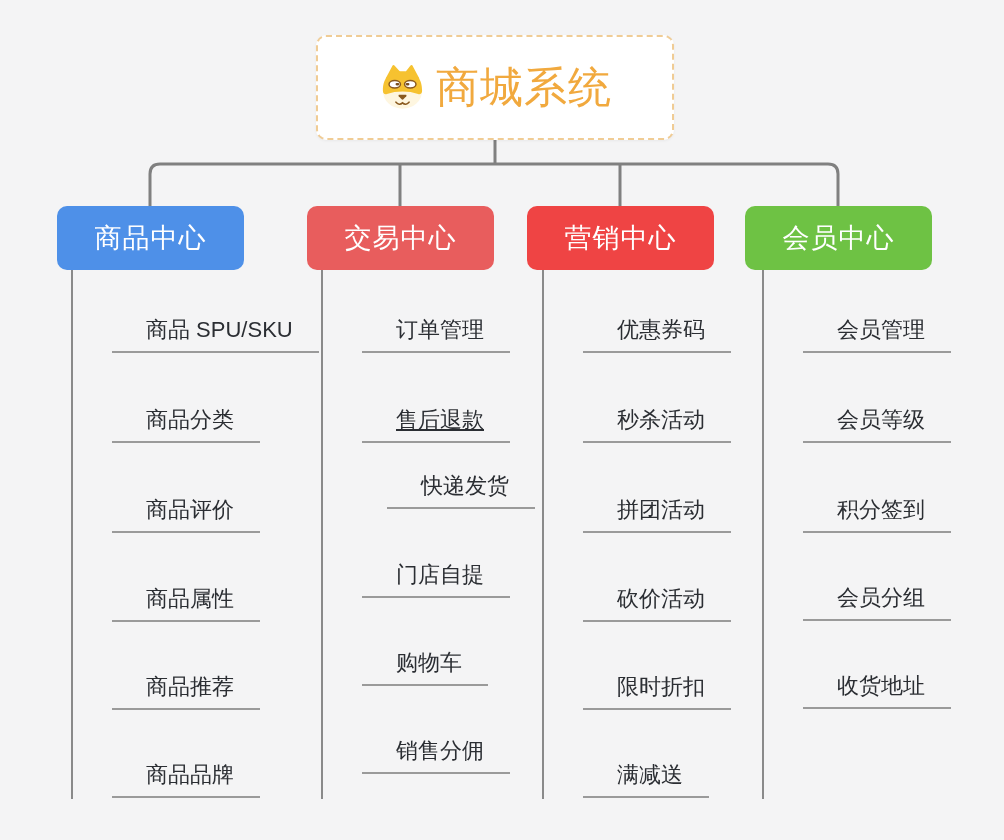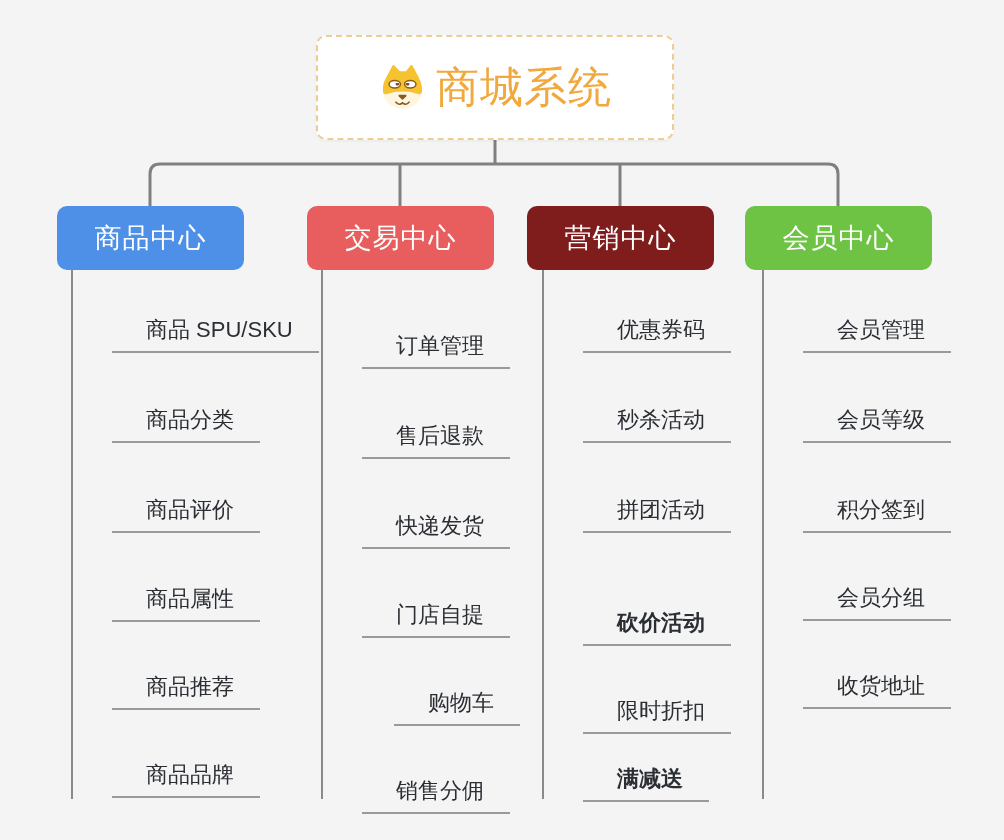--- a/index.html
+++ b/index.html
@@ -91,35 +91,35 @@
       <div class="items" style="left: 72px;">
         <div class="leaf" style="height: 83px;">商品 SPU/SKU</div>
         <div class="leaf" style="height: 90px;">商品分类</div>
         <div class="leaf" style="height: 90px; text-align: center;">商品评价</div>
         <div class="leaf" style="height: 89px;">商品属性</div>
         <div class="leaf" style="height: 88px;">商品推荐</div>
         <div class="leaf" style="height: 88px;">商品品牌</div>
       </div>
       <div class="branch-box" style="left: 307px; background: rgb(232, 93, 93);">交易中心</div>
       <div class="items" style="left: 322px;">
-        <div class="leaf" style="height: 83px; margin-top: 16px;">订单管理</div>
-        <div class="leaf" style="height: 90px;">售后退款</div>
-        <div class="leaf" style="height: 90px;">快递发货</div>
+        <div class="leaf" style="height: 83px;">订单管理</div>
+        <div class="leaf" style="height: 90px; text-decoration: underline;">售后退款</div>
+        <div class="leaf" style="height: 66px; margin-left: 25px;">快递发货</div>
         <div class="leaf" style="height: 89px;">门店自提</div>
-        <div class="leaf" style="height: 88px; margin-left: 32px;">购物车</div>
+        <div class="leaf" style="height: 88px;">购物车</div>
         <div class="leaf" style="height: 88px;">销售分佣</div>
       </div>
-      <div class="branch-box" style="left: 527px; background: #7f1d1d;">营销中心</div>
+      <div class="branch-box" style="left: 527px; background: #ef4444;">营销中心</div>
       <div class="items" style="left: 543px;">
         <div class="leaf" style="height: 83px;">优惠券码</div>
         <div class="leaf" style="height: 90px;">秒杀活动</div>
         <div class="leaf" style="height: 90px;">拼团活动</div>
-        <div class="leaf" style="height: 113px; font-weight: bold;">砍价活动</div>
+        <div class="leaf" style="height: 89px;">砍价活动</div>
         <div class="leaf" style="height: 88px;">限时折扣</div>
-        <div class="leaf" style="height: 68px; font-weight: bold;">满减送</div>
+        <div class="leaf" style="height: 88px;">满减送</div>
       </div>
       <div class="branch-box" style="left: 745px; background: rgb(110, 194, 68);">会员中心</div>
       <div class="items" style="left: 763px; text-align: right;">
         <div class="leaf" style="height: 83px;">会员管理</div>
         <div class="leaf" style="height: 90px;">会员等级</div>
         <div class="leaf" style="height: 90px;">积分签到</div>
         <div class="leaf" style="height: 88px;">会员分组</div>
         <div class="leaf" style="height: 88px;">收货地址</div>
       </div>
     </div>

